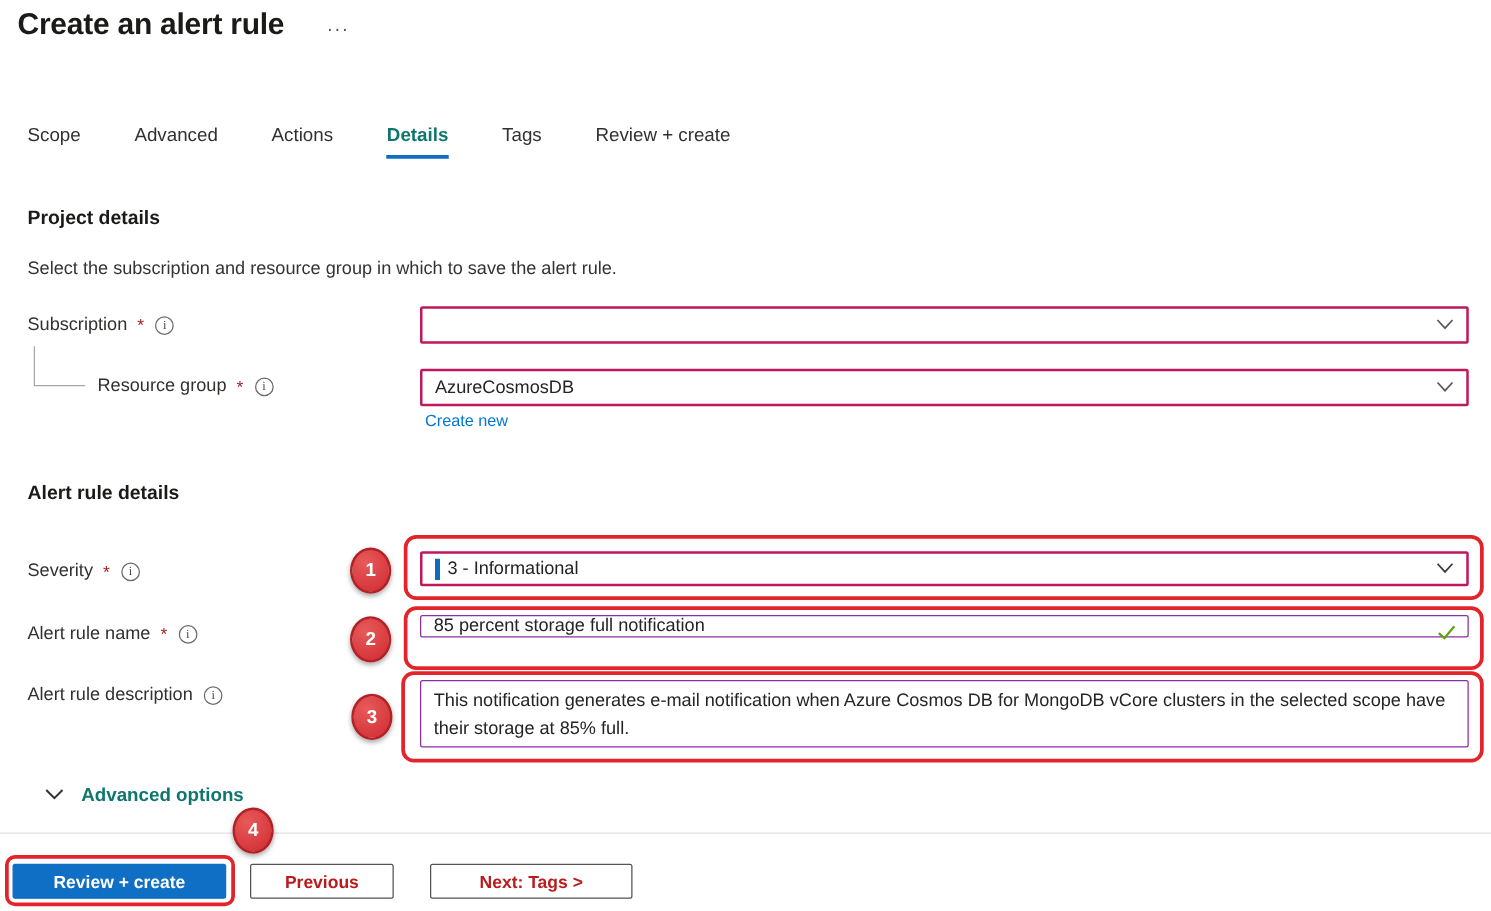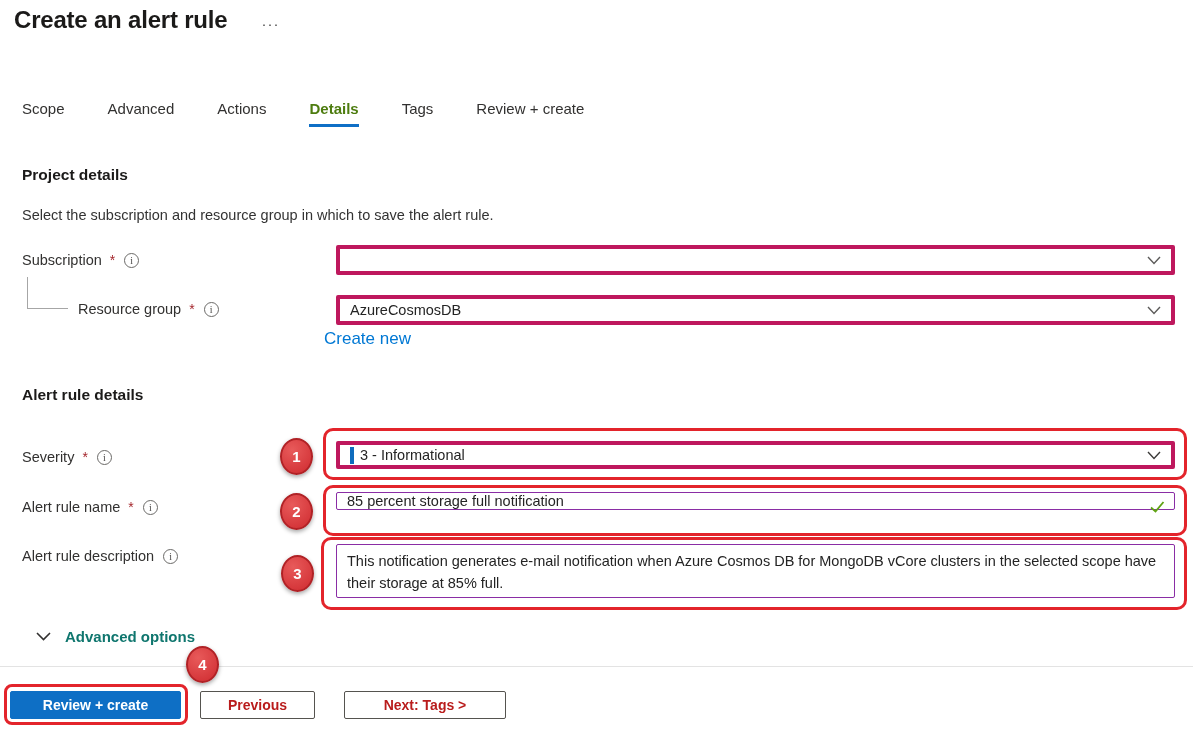--- a/index.html
+++ b/index.html
@@ -10,40 +10,40 @@
   }
 
   
   .title-row { position:absolute; left:14px; top:6px; display:flex; align-items:center; }
   .page-title { font-size:24px; font-weight:700; color:#1b1a19; letter-spacing:-0.2px; }
   .more-options { margin-left:34px; margin-top:8px; font-size:15px; color:#4a4a4a; letter-spacing:1px; cursor:pointer; line-height:10px; }
 
   
   .tabs { position:absolute; left:22px; top:100px; display:flex; gap:43px; font-size:15px; color:#323130; }
   .tab { padding-bottom:7px; border-bottom:3px solid transparent; cursor:pointer; white-space:nowrap; }
-  .tab.active { font-weight:700; color:#4d7c0f; border-bottom-color:#0f6fc6; }
+  .tab.active { font-weight:700; color:#0f766e; border-bottom-color:#0f6fc6; }
 
   
   .section-heading { position:absolute; left:22px; font-size:15.5px; font-weight:700; color:#1b1a19; }
   .section-desc { position:absolute; left:22px; font-size:14.5px; color:#333333; }
 
   
   .f-label { position:absolute; display:flex; align-items:center; gap:6px; font-size:14.5px; color:#323130; }
   .req { color:#a4262c; font-size:14px; margin-left:2px; }
   .info-icon {
     width:15px; height:15px; border:1px solid #6b6a68; border-radius:50%;
     display:inline-flex; align-items:center; justify-content:center;
     font-size:10px; color:#494847; font-style:normal; cursor:default; margin-left:3px;
     font-family:"Liberation Serif", serif;
   }
 
   
   .combo, .txt-wrap {
     position:absolute; left:336px; width:839px; background:#fff;
-    border:4px solid #be185d; border-radius:2px;
+    border:2px solid #be185d; border-radius:2px;
     display:flex; align-items:center; padding:0 10px; font-size:14.5px; color:#242424;
   }
   .combo { cursor:pointer; }
   .combo .chev { margin-left:auto; flex:0 0 auto; }
   .cursor-bar { width:4px; height:17px; background:#0f6cbd; margin-right:6px; flex:0 0 auto; }
 
   .name-wrap { position:absolute; left:336px; top:492px; width:839px; height:18px; }
   .name-wrap input {
     width:100%; height:100%; border:1.5px solid #8a2da5; border-radius:2px;
     padding:0 30px 0 10px; font-size:14.5px; color:#242424; font-family:"Liberation Sans", sans-serif;
@@ -51,21 +51,21 @@
   }
   .check-icon { position:absolute; right:10px; top:7px; }
 
   .desc-area {
     position:absolute; left:336px; top:544px; width:839px; height:54px;
     border:1.5px solid #8a2da5; border-radius:2px; resize:none; outline:none;
     padding:5px 10px; font-size:14.5px; line-height:22px; color:#242424;
     font-family:"Liberation Sans", sans-serif; background:#fff; overflow:hidden;
   }
 
-  .link { position:absolute; left:324px; font-size:17px; color:#0078d4; cursor:pointer;text-align:right; }
+  .link { position:absolute; left:340px; font-size:13px; color:#0078d4; cursor:pointer;text-align:right; }
 
   
   .conn-v { position:absolute; left:27px; top:277px; width:1px; height:31px; background:#a6a6a6; }
   .conn-h { position:absolute; left:27px; top:308px; width:41px; height:1px; background:#a6a6a6; }
 
   
   .advanced { position:absolute; left:36px; top:627px; display:flex; align-items:center; gap:14px; cursor:pointer; }
   .advanced .adv-label { font-size:15px; font-weight:700; color:#0f766e; }
 
   

